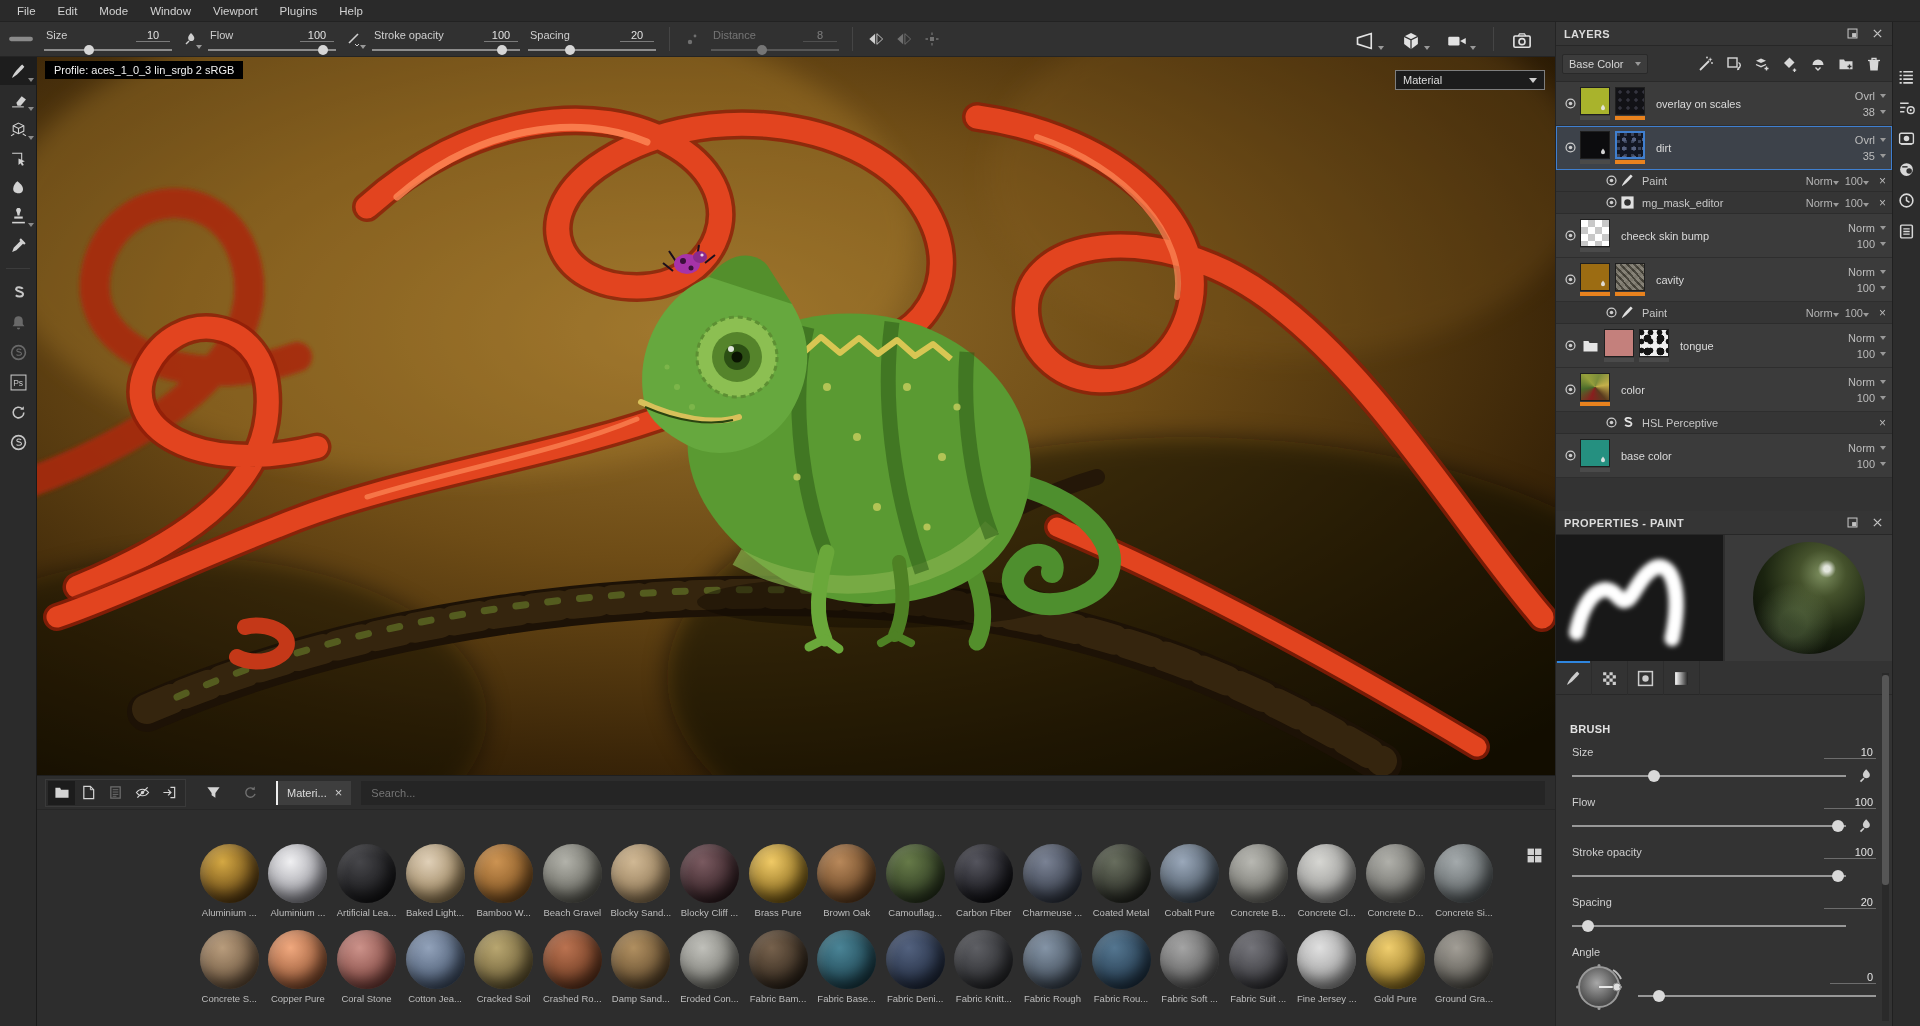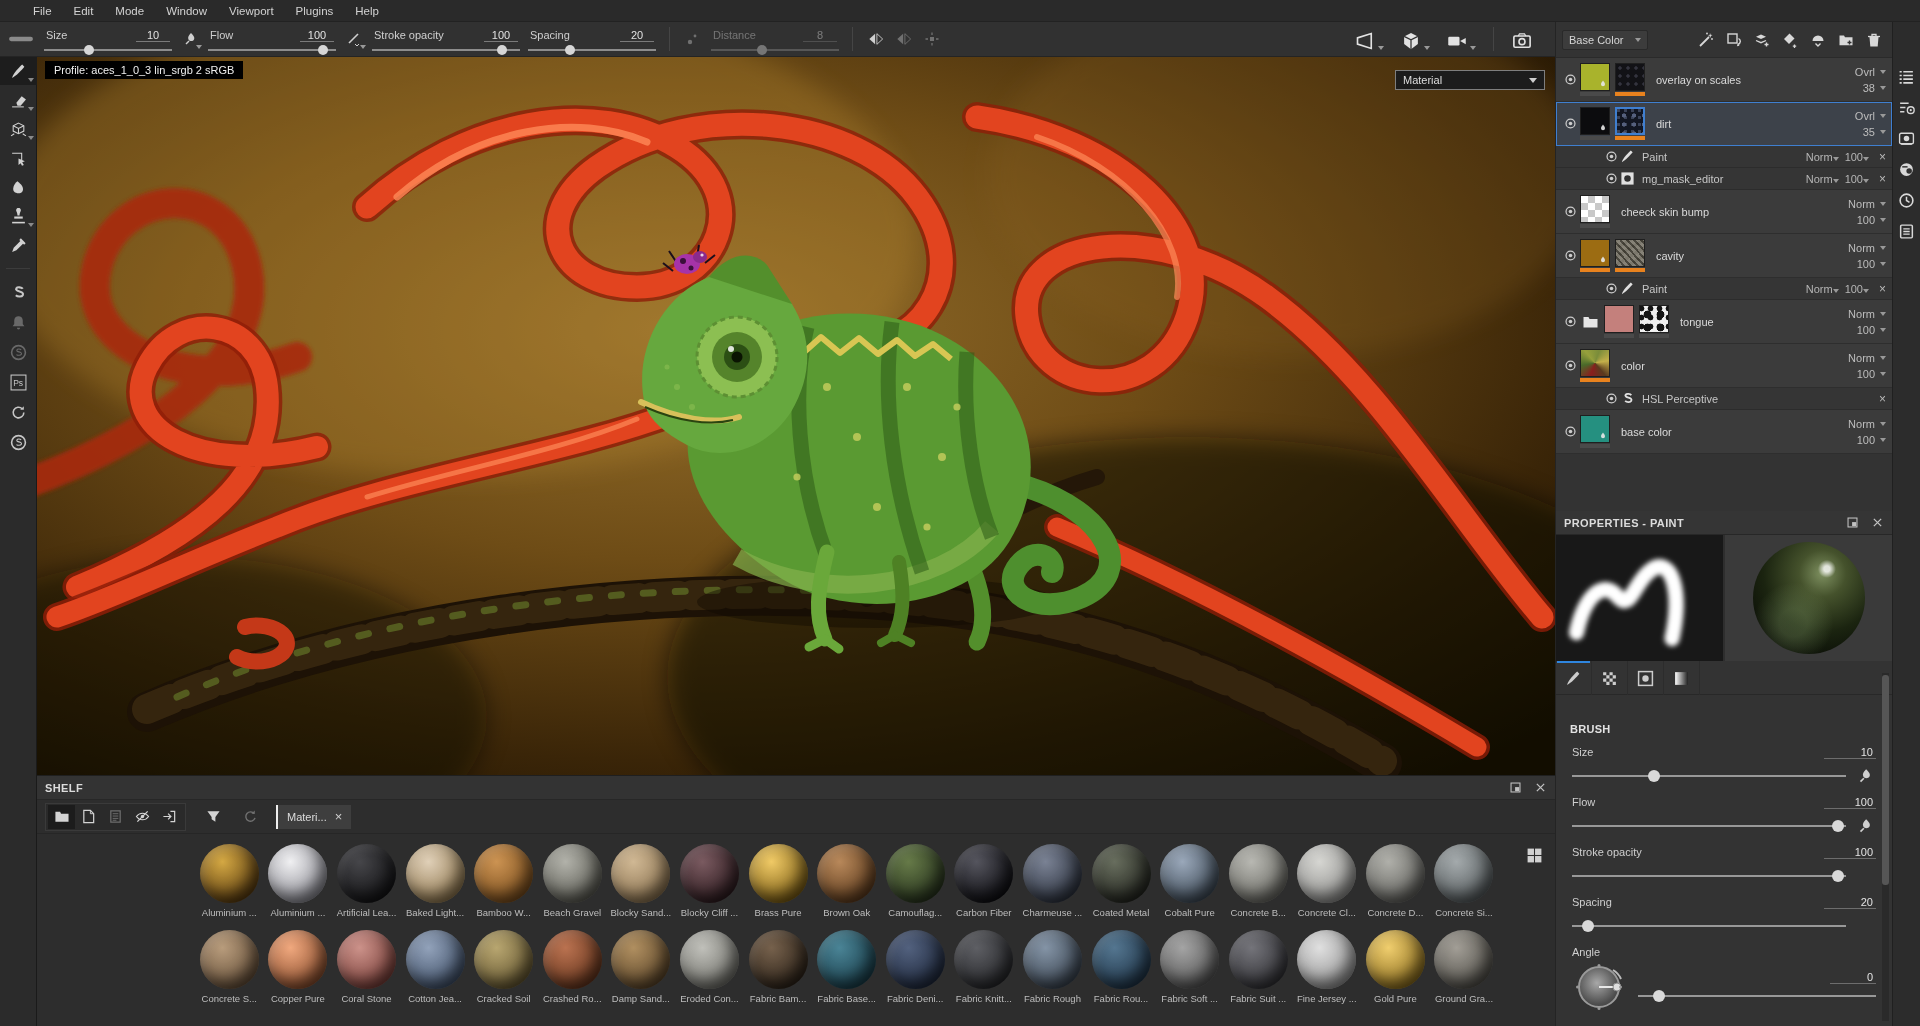--- a/index.html
+++ b/index.html
@@ -4,21 +4,21 @@
 <style>
 *{margin:0;padding:0;box-sizing:border-box;-webkit-user-select:none;user-select:none}
 html,body{width:1920px;height:1026px;overflow:hidden;background:#141414}
 body{font-family:"Liberation Sans",sans-serif;font-size:11px;color:#c8c8c8}
 #root{position:absolute;left:0;top:0;width:1920px;height:1026px;background:#1e1e1e}
 .icn{display:inline-flex;width:16px;height:16px;flex:none}
 .icn svg{width:100%;height:100%}
 .dim{opacity:.4}
 .chevtri{width:0;height:0;border-left:3px solid transparent;border-right:3px solid transparent;border-top:4px solid #999;display:inline-block}
 
-.menubar{position:absolute;left:0;top:0;width:1920px;height:22px;background:#2a2a2a;border-bottom:1px solid #222;display:flex;align-items:center;padding-left:22px;z-index:6}
+.menubar{position:absolute;left:0;top:0;width:1920px;height:22px;background:#2a2a2a;border-bottom:1px solid #222;display:flex;align-items:center;padding-left:6px;z-index:6}
 .menu-item{padding:4px 11px;color:#d2d2d2;font-size:11.5px;cursor:default}
 
 .toolbar{position:absolute;left:0;top:22px;width:1555px;height:35px;background:#313131;border-bottom:1px solid #242424;display:flex;align-items:center;z-index:5}
 .tdash{margin:0 6px 0 8px;width:26px;height:12px}
 .tgroup{width:128px;margin:0 4px;position:relative;top:1px}
 .tgroup.wide{width:148px}
 .tg-row{display:flex;justify-content:space-between;align-items:baseline;padding:0 2px}
 .tg-label{color:#cfcfcf}
 .tg-val{min-width:34px;text-align:center;border-bottom:1px solid #7a7a7a;color:#e0e0e0}
 .tg-track{margin-top:7px;height:2px;background:#8d8d8d;position:relative}
@@ -508,20 +508,36 @@
       </g>
     </svg>
     <div class="profile">Profile: aces_1_0_3 lin_srgb 2 sRGB</div>
     <div class="shading">
       <span>Material</span>
       <span class="chevtri"></span>
     </div>
   </div>
 
   <div class="layers-panel">
+    <div class="phead">
+      <span class="ptitle">LAYERS</span>
+      <span class="headicons" id="layersHeadIcons">
+          <span class="icn" style="height: 13px; width: 13px;">
+            <svg viewBox="0 0 16 16">
+              <rect x="2.5" y="2.5" width="11" height="11" fill="none" stroke="currentColor" stroke-width="1.3"></rect>
+              <rect x="7.5" y="7.5" width="5" height="5" fill="currentColor"></rect>
+            </svg>
+          </span>
+          <span class="icn" style="height: 13px; width: 13px;">
+            <svg viewBox="0 0 16 16">
+              <path d="M3.5 3.5l9 9M12.5 3.5l-9 9" stroke="currentColor" stroke-width="1.6"></path>
+            </svg>
+          </span>
+        </span>
+    </div>
     <div class="ltoolbar">
       <div class="blendsel">
         <span>Base Color</span>
         <span class="chevtri"></span>
       </div>
       <div class="lactions" id="layerActions">
           <span class="lact">
             <span class="icn">
               <svg viewBox="0 0 16 16">
                 <path d="M2 14L11 5" stroke="currentColor" stroke-width="1.8"></path>
@@ -1052,36 +1068,20 @@
     <div class="prow fprow">
       <span class="plabel">Follow Path</span>
       <button class="fpbtn">Off</button>
     </div>
     <div class="pscroll">
         <div class="thumb"></div>
       </div>
   </div>
 
   <div class="shelf">
-    <div class="phead">
-      <span class="ptitle">SHELF</span>
-      <span class="headicons" id="shelfHeadIcons">
-          <span class="icn" style="height: 13px; width: 13px;">
-            <svg viewBox="0 0 16 16">
-              <rect x="2.5" y="2.5" width="11" height="11" fill="none" stroke="currentColor" stroke-width="1.3"></rect>
-              <rect x="7.5" y="7.5" width="5" height="5" fill="currentColor"></rect>
-            </svg>
-          </span>
-          <span class="icn" style="height: 13px; width: 13px;">
-            <svg viewBox="0 0 16 16">
-              <path d="M3.5 3.5l9 9M12.5 3.5l-9 9" stroke="currentColor" stroke-width="1.6"></path>
-            </svg>
-          </span>
-        </span>
-    </div>
     <div class="shelf-toolbar">
       <div class="sgroup" id="shelfTools">
           <span class="sbtn active">
             <span class="icn">
               <svg viewBox="0 0 16 16">
                 <path d="M1.5 3h5l1 2h8v8.5H1.5z" fill="currentColor"></path>
               </svg>
             </span>
           </span>
           <span class="sbtn">
@@ -1129,20 +1129,23 @@
           <span class="icn">
             <svg viewBox="0 0 16 16">
               <path d="M12.8 9.5A5 5 0 1 1 12 5" fill="none" stroke="currentColor" stroke-width="1.5"></path>
               <path d="M12.5 1.5v3.6H9z" fill="currentColor"></path>
             </svg>
           </span>
         </span>
       <div class="chip">
         <span>Materi...</span>
         <span class="x">×</span>
+      </div>
+      <div class="search">
+        <input type="text" placeholder="Search..." style="">
       </div>
     </div>
     <div class="shelf-body">
       <div class="shelf-grid" id="shelfGrid">
           <div class="mat">
             <div class="mat-circle" style="background: radial-gradient(circle at 38% 30%, rgb(212, 168, 67) 0%, rgb(90, 60, 16) 78%);"></div>
             <div class="mat-name">Aluminium ...</div>
           </div>
           <div class="mat">
             <div class="mat-circle" style="background: radial-gradient(circle at 38% 30%, rgb(240, 240, 242) 0%, rgb(138, 138, 146) 78%);"></div>

